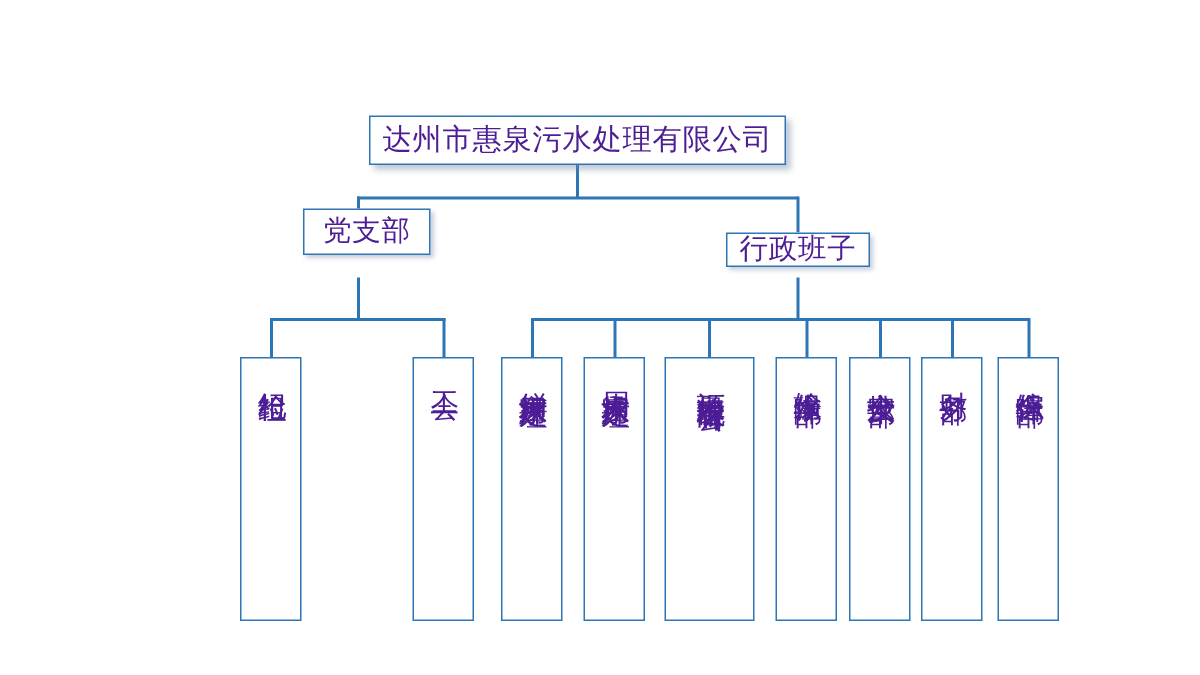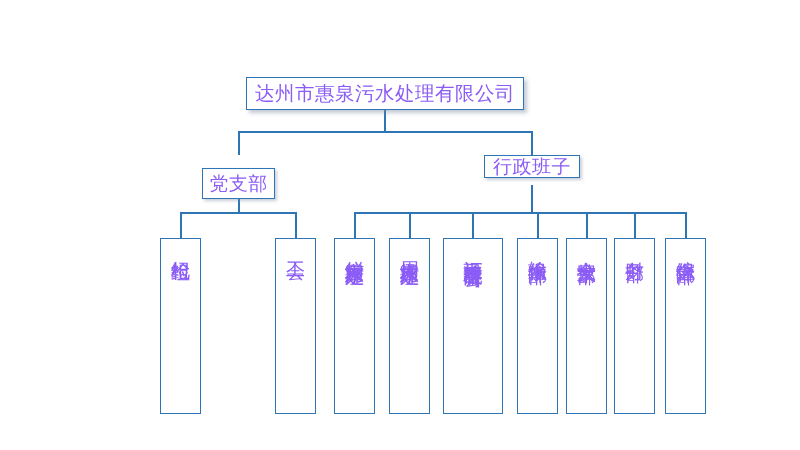--- a/index.html
+++ b/index.html
@@ -10,21 +10,21 @@
   }
   #org-chart{position:absolute;left:0;top:0;width:800px;height:450px;}
 
   .conn{position:absolute;background:#2E75B6;}
   .conn.v{width:1.6px;}
   .conn.h{height:1.6px;}
 
   .node{
     position:absolute;box-sizing:border-box;
     border:1.6px solid #2E75B6;background:#ffffff;
-    color:#8b5cf6;
+    color:#4c1d95;
     display:flex;align-items:center;justify-content:center;
   }
   .node.root{
     border-color:#2E75B6;
     box-shadow:3px 3px 4px rgba(120,135,160,0.45);
   }
   .node.lvl2{
     box-shadow:2px 2px 3px rgba(120,135,160,0.40);
   }
   .node-label{
@@ -72,21 +72,21 @@
   <div class="conn v" style="left:472px;top:212px;height:26px;"></div>
   <div class="conn v" style="left:537px;top:212px;height:26px;"></div>
   <div class="conn v" style="left:586px;top:212px;height:26px;"></div>
   <div class="conn v" style="left:634px;top:212px;height:26px;"></div>
   <div class="conn v" style="left:685px;top:212px;height:26px;"></div>
 
   <div class="node root" style="left:246px;top:77px;width:278px;height:33px;">
     <span class="node-label">达州市惠泉污水处理有限公司</span>
   </div>
 
-  <div class="node lvl2" style="left:202px;top:168px;width:73px;height:31px;">
+  <div class="node lvl2" style="left:202px;top:139px;width:85px;height:31px;">
     <span class="node-label">党支部</span>
   </div>
 
   <div class="node lvl2" style="left:484px;top:155px;width:96px;height:23px;">
     <span class="node-label">行政班子</span>
   </div>
 
   <div class="node leaf" style="left:160px;top:238px;width:41px;height:176px;">
     <span class="node-label">纪检组</span>
   </div>

